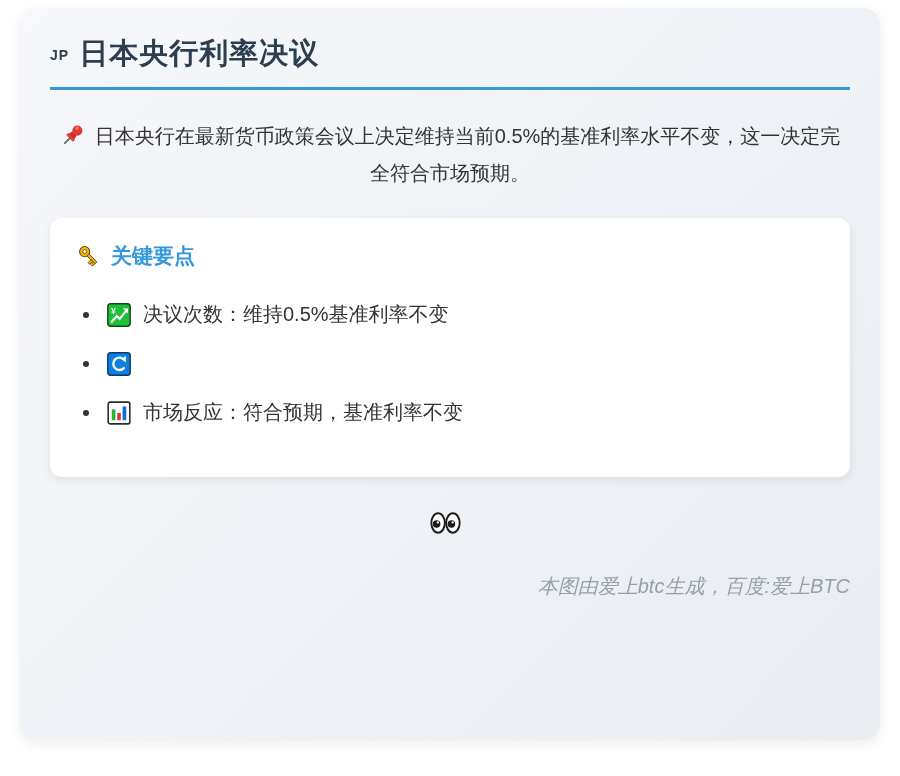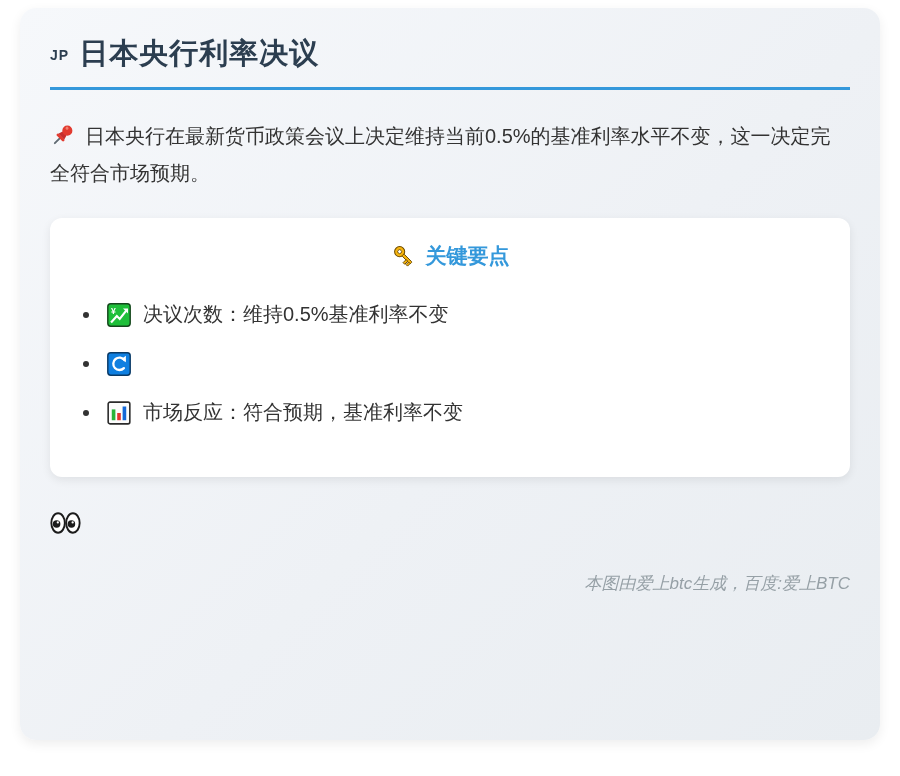--- a/index.html
+++ b/index.html
@@ -30,54 +30,53 @@
   }
   .flag{
     font-size:14px;
     font-weight:bold;
     color:#2c3e50;
     margin-right:10px;
     letter-spacing:1px;
     position:relative;
     top:-3px;
   }
-  .card>p{margin:28px 0 0;}
+  .card>p{margin:28px 0 0;text-align:center;}
   .emoji{vertical-align:-5px;margin-right:9px;}
   .emoji-wide{vertical-align:-4px;margin-right:9px;}
   .keybox{
     margin:26px 0 0;
     background:#ffffff;
     border-radius:12px;
     padding:24px 26px 34px;
     box-shadow:0 3px 10px rgba(0,0,0,0.08);
   }
   .keybox h2{
     margin:0;
     font-size:21px;
     line-height:1.3;
     color:#3498db;
     font-weight:bold;
-    text-align:center;
   }
   .keybox h2 .emoji{vertical-align:-6px;}
   .keybox ul{
     list-style:disc;
     margin:26px 0 0;
     padding-left:26px;
   }
   .keybox li{
     margin:0 0 12px;
     color:#333333;
   }
   .keybox li .emoji{margin-left:4px;margin-right:11px;vertical-align:-7px;}
   .footer{
     margin-top:26px;
     text-align:right;
     font-style:italic;
-    font-size:17px;
+    font-size:20px;
     color:#96a0a6;
   }
 </style>
 </head>
 <body>
 
 <div class="card">
 
   <h1 class="title">
     <span class="flag">JP</span><span>日本央行利率决议</span>

